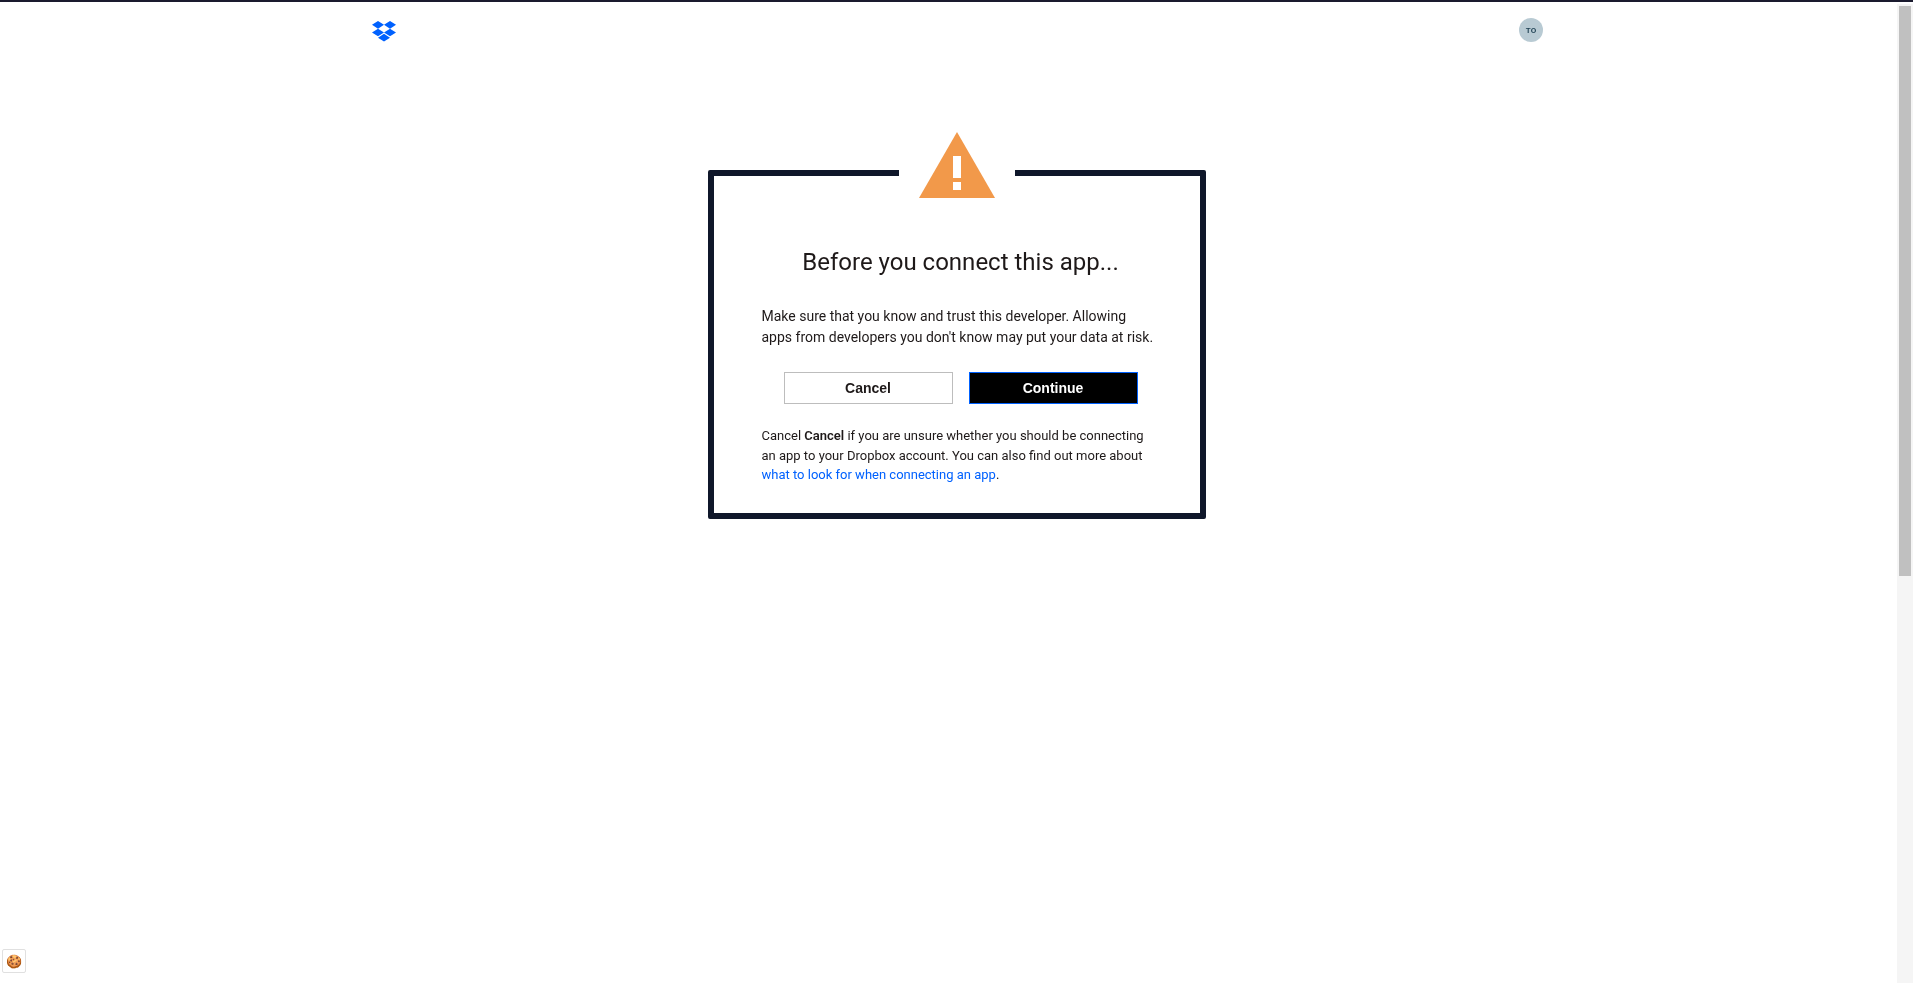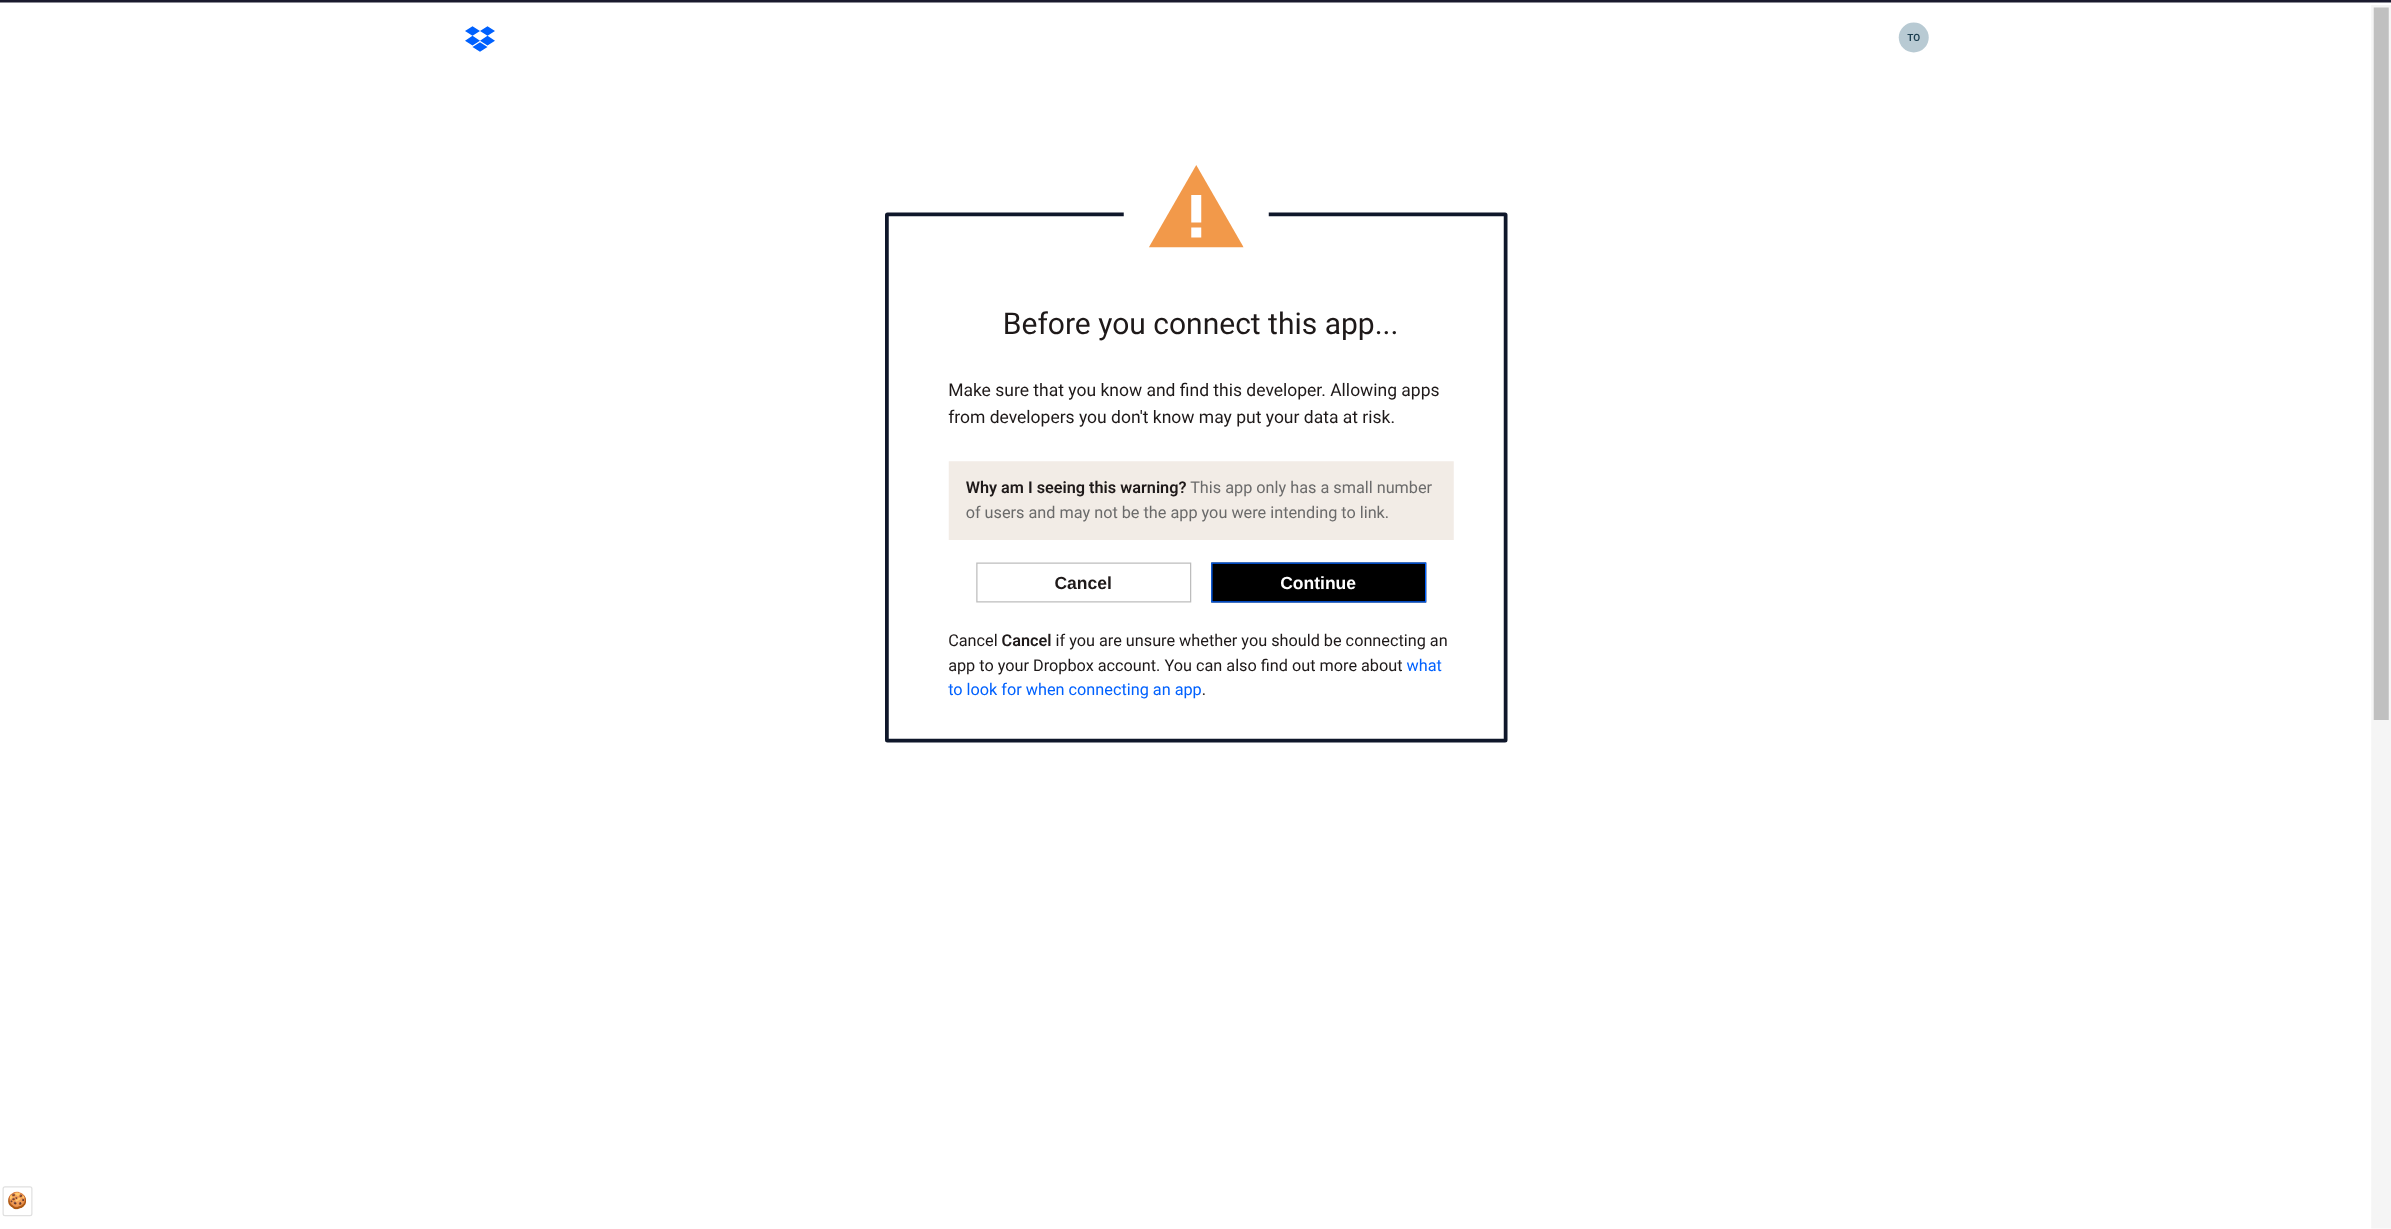--- a/index.html
+++ b/index.html
@@ -66,21 +66,21 @@
       transform: translateX(-50%);
       background: #fff;
       padding: 0 20px;
       z-index: 2;
     }
     .warning-icon {
       width: 76px;
       height: 66px;
     }
     .dialog-box {
-      border: 3px solid #0f172a;
+      border: 6px solid #0f172a;
       border-radius: 2px;
       padding: 72px 40px 28px 48px;
       position: relative;
     }
     .dialog-title {
       font-size: 24px;
       font-weight: 400;
       text-align: center;
       color: #1e1919;
       margin-bottom: 30px;
@@ -196,25 +196,21 @@
 <div class="main-container">
   <div class="warning-icon-wrapper">
     <svg class="warning-icon" viewBox="0 0 76 66">
       <path fill="#f2994a" d="M38 0 L76 66 L0 66 Z"></path>
       <rect fill="#fff" x="34" y="24" width="8" height="22"></rect>
       <rect fill="#fff" x="34" y="50" width="8" height="8"></rect>
     </svg>
   </div>
   <div class="dialog-box">
     <h1 class="dialog-title">Before you connect this app...</h1>
-    <p class="dialog-description">Make sure that you know and find this developer. Allowing apps from developers you don't know may put your data at risk.</p>
-    <div class="info-box">
-      <span class="info-box-question">Why am I seeing this warning?</span>
-      <span class="info-box-answer"> </span><span class="info-box-answer">This app only has a small number of users and may not be the app you were intending to link.</span>
-    </div>
+    <p class="dialog-description">Make sure that you know and trust this developer. Allowing apps from developers you don't know may put your data at risk.</p>
     <div class="button-row">
       <button class="btn btn-cancel">Cancel</button>
       <button class="btn btn-continue">Continue</button>
     </div>
     <p class="footer-text">
       <span>Cancel </span><span class="bold">Cancel</span><span> if you are unsure whether you should be connecting an app to your Dropbox account. You can also find out more about </span><a>what to look for when connecting an app</a><span>.</span>
     </p>
   </div>
 </div>
 

